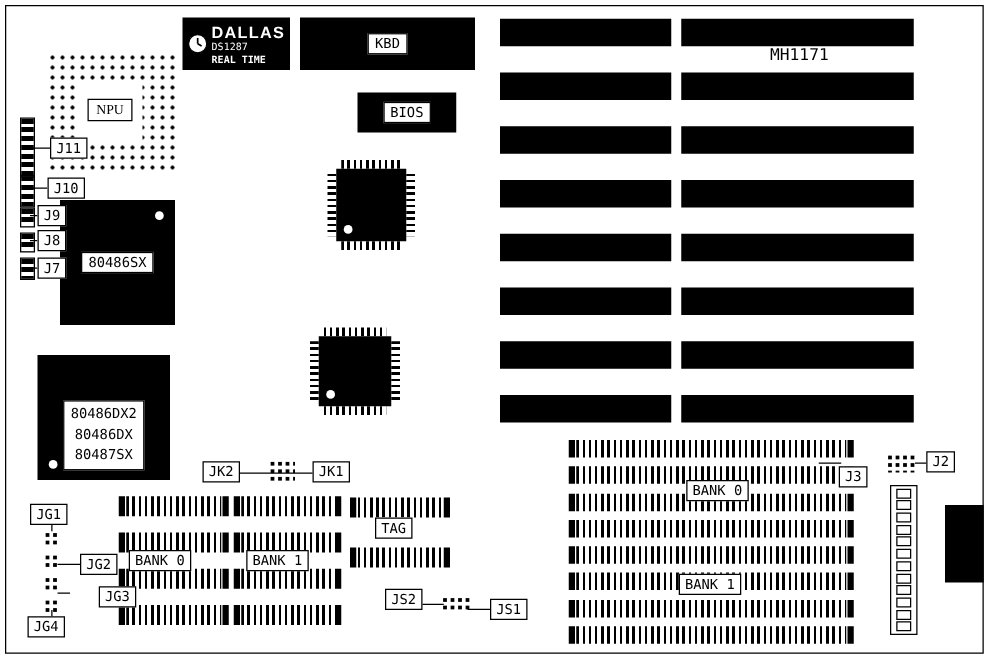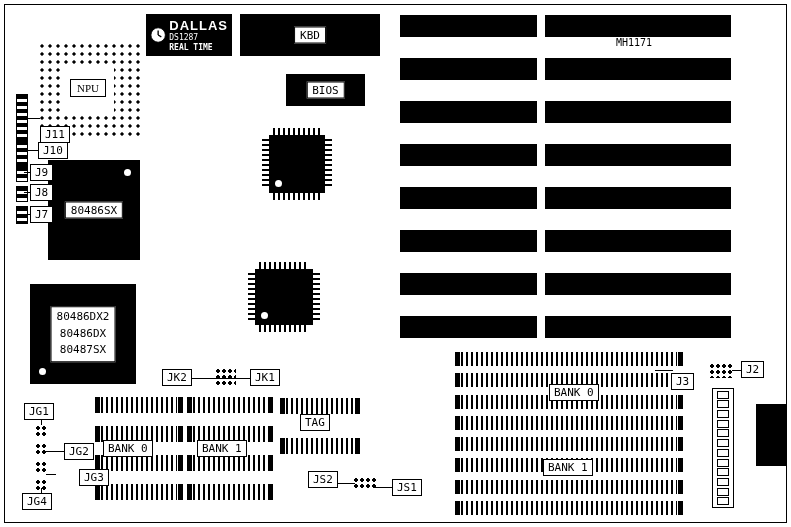--- a/index.html
+++ b/index.html
@@ -5,21 +5,21 @@
   html,body{margin:0;padding:0;}
   #page{position:relative;width:791px;height:527px;background:#fff;overflow:hidden;
         font-family:"DejaVu Sans Mono","Liberation Mono",monospace;color:#000;}
   #frame{position:absolute;inset:4px;border:1px solid #000;}
 
   .chip{position:absolute;background:#000;}
   .lbl{position:absolute;background:#fff;border:1px solid #000;font-size:11px;line-height:1;
        padding:2px 4px;white-space:nowrap;z-index:6;}
   .chip-label{position:absolute;left:50%;top:50%;transform:translate(-50%,-50%);background:#fff;
        border:1px solid #000;font-size:11px;line-height:1;padding:2px 5px;white-space:nowrap;z-index:3;text-align:center;}
-  .chip-label.multiline{line-height:1.5;}
+  .chip-label.multiline{line-height:1.5;margin-top:14px;}
   .pin-dot{position:absolute;width:7px;height:7px;border-radius:50%;background:#fff;z-index:2;}
   .leader{position:absolute;background:#000;z-index:2;}
   .jblock{position:absolute;background-image:radial-gradient(circle,#000 1.6px,rgba(0,0,0,0) 1.8px);
        background-size:6px 6px;background-position:1px 1px;z-index:1;}
   .pinstrip{position:absolute;border:1px solid #000;
        background:repeating-linear-gradient(180deg,#000 0 4px,#fff 4px 7px);}
 
   
   #logo{position:absolute;left:146px;top:14px;width:86px;height:42px;background:#000;color:#fff;
        display:flex;align-items:center;gap:3px;padding:2px 4px;box-sizing:border-box;}
@@ -59,21 +59,21 @@
   #qfp1{left:262px;top:128px;width:70px;height:72px;}
   #qfp2{left:248px;top:262px;width:72px;height:70px;}
 
   
   #isa-slots{position:absolute;left:400px;top:15px;width:331px;height:323px;
        display:flex;flex-direction:column;justify-content:space-between;}
   .isa-row{height:22px;display:flex;justify-content:space-between;}
   .isa-bar{background:#000;height:100%;}
   .bar-a{width:137px;}
   .bar-b{width:186px;}
-  #model{position:absolute;left:616px;top:37px;font-size:10px;}
+  #model{position:absolute;left:616px;top:37px;font-size:13px;}
 
   
   .simmgrp{position:absolute;display:flex;flex-direction:column;justify-content:space-between;}
   .simmgrp .simm-row{height:16px;display:flex;}
   #simm-right{left:455px;top:352px;width:228px;height:163px;}
   #simm-right .simm-row{height:14px;}
   #bank0-left{left:95px;top:397px;width:88px;height:103px;}
   #bank1-left{left:187px;top:397px;width:86px;height:103px;}
   #tag-left{left:280px;top:398px;width:80px;height:56px;}
   .simm-end{width:5px;background:#000;height:100%;}
@@ -86,21 +86,21 @@
   #ext-conn{position:absolute;left:756px;top:404px;width:31px;height:62px;background:#000;}
 
   
   #strip-j11{left:16px;top:94px;width:10px;height:46px;}
   #strip-j10{left:16px;top:140px;width:10px;height:24px;}
   #strip-j9{left:16px;top:166px;width:10px;height:14px;}
   #strip-j8{left:16px;top:186px;width:10px;height:14px;}
   #strip-j7{left:16px;top:206px;width:10px;height:16px;}
 
   
-  #lbl-j11{left:40px;top:126px;}
+  #lbl-j11{left:40px;top:110px;}
   #lbl-j10{left:38px;top:142px;}
   #lbl-j9{left:30px;top:164px;}
   #lbl-j8{left:30px;top:184px;}
   #lbl-j7{left:30px;top:206px;}
   #lbl-jk2{left:162px;top:369px;}
   #lbl-jk1{left:250px;top:369px;}
   #lbl-jg1{left:24px;top:403px;}
   #lbl-jg2{left:64px;top:443px;}
   #lbl-jg3{left:54px;top:469px;margin-left:25px;}
   #lbl-jg4{left:22px;top:493px;text-align:center;}

